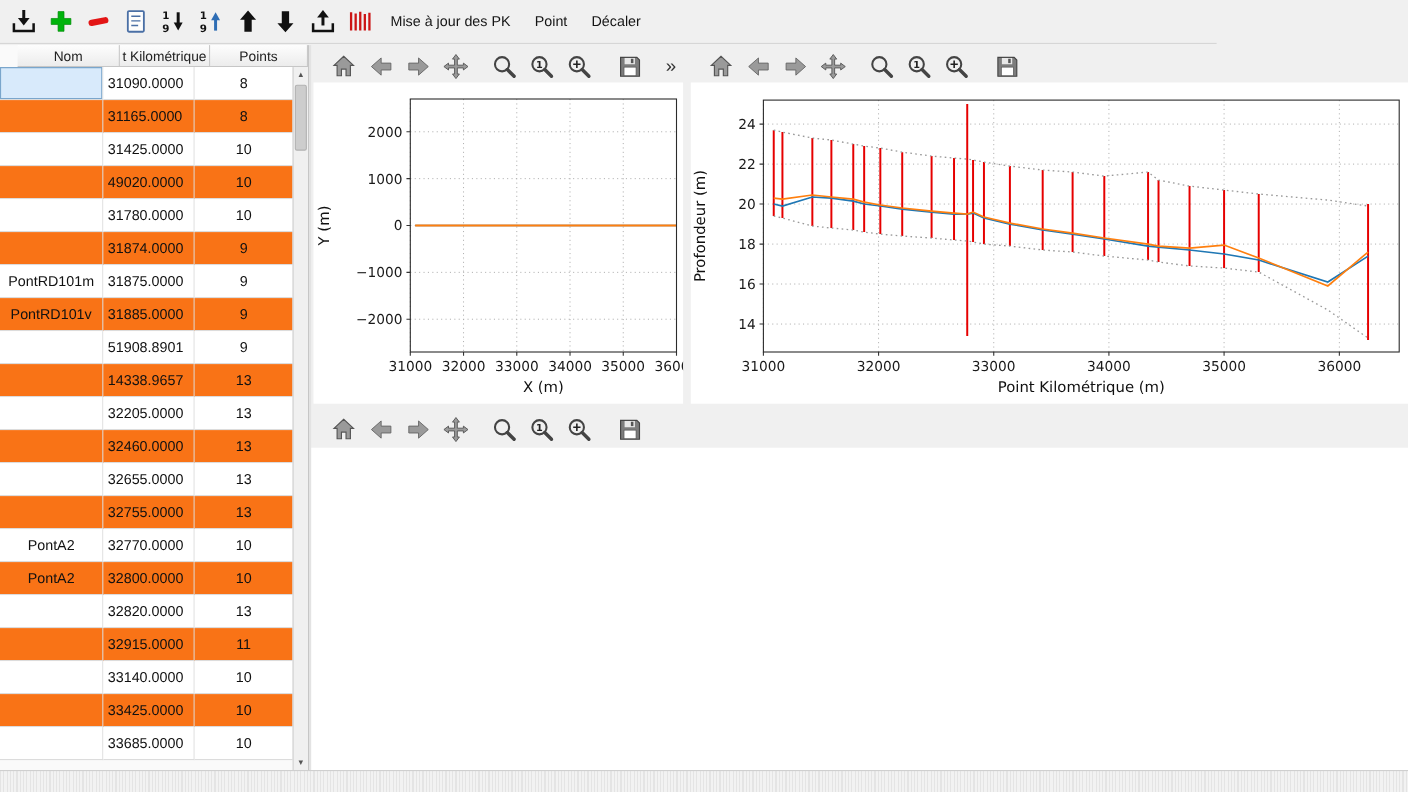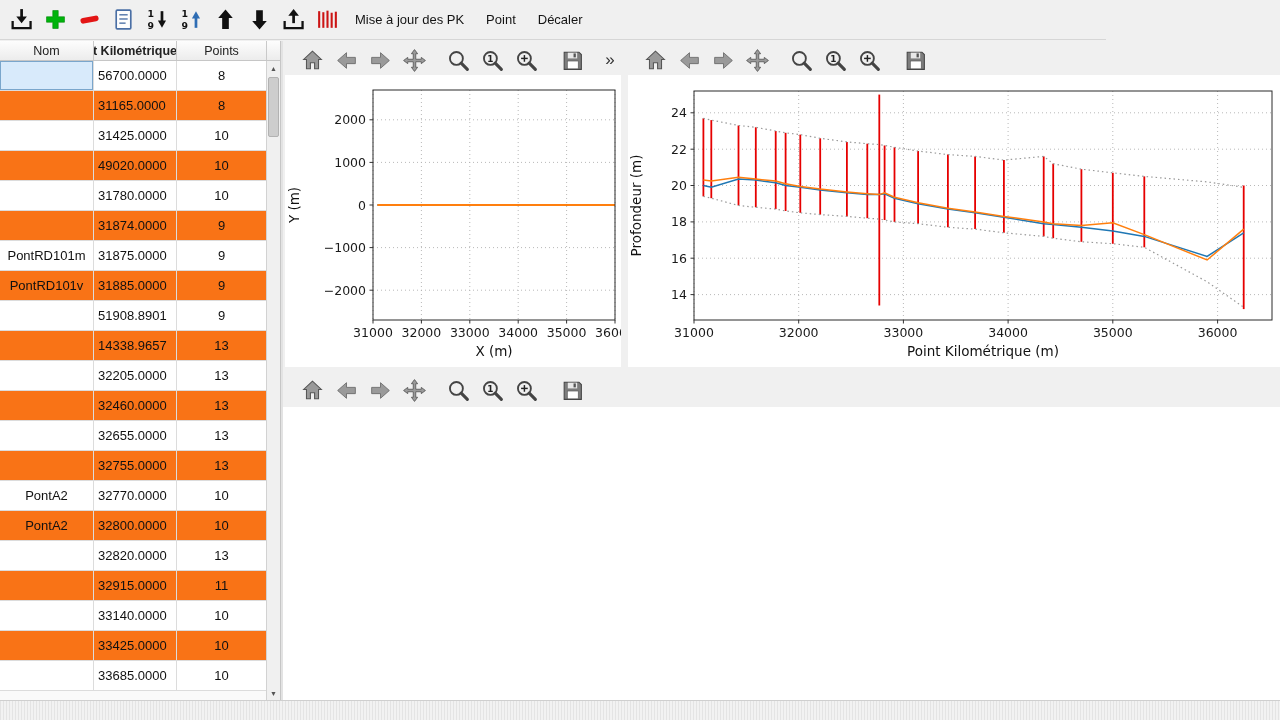--- a/index.html
+++ b/index.html
@@ -7,24 +7,24 @@
   body{font-family:"Liberation Sans",sans-serif;background:#f0f0f0;}
   .app{position:relative;width:1280px;height:720px;background:#f0f0f0;}
 
   
   .main-toolbar{position:absolute;left:0;top:0;width:1106px;height:40px;display:flex;align-items:center;gap:4px;padding:0 6px;background:#f0f0f0;border-bottom:1px solid #d6d6d6;}
   .tbtn{width:30px;height:32px;display:flex;align-items:center;justify-content:center;border-radius:3px;}
   .tbtn svg{width:25px;height:25px;}
   .tbtn-text{padding:5px 9px;font-size:13px;color:#141414;border-radius:3px;white-space:nowrap;}
 
   
-  .table-panel{position:absolute;left:0;top:41px;width:281px;height:659px;background:#fafafa;border-right:1px solid #c6c6c6;}
+  .table-panel{position:absolute;left:0;top:41px;width:281px;height:659px;background:#fafafa;border-right:1px solid #c6c6c6;padding-left:16px;}
   .thead{display:flex;height:20px;background:linear-gradient(#fdfdfd,#ececec);border-bottom:1px solid #c6c6c6;font-size:12.5px;color:#222;}
   .th{display:flex;align-items:center;justify-content:center;border-right:1px solid #c9c9c9;overflow:hidden;white-space:nowrap;}
-  .th-nom{width:94px;}.th-pk{width:83px;font-weight:bold;}.th-pts{width:90px;}.th-fill{flex:1;border-right:none;}
+  .th-nom{width:94px;}.th-pk{width:83px;}.th-pts{width:90px;}.th-fill{flex:1;border-right:none;}
   .tbody{position:absolute;left:0;top:20px;width:267px;height:639px;background:#fafafa;overflow:hidden;}
   .trow{display:flex;height:30px;font-size:13px;color:#111;}
   .tc{display:flex;align-items:center;background:#ffffff;border-right:1px solid #dcdcdc;border-bottom:1px solid #dcdcdc;overflow:hidden;white-space:nowrap;}
   .trow.alt .tc{background:#f97316;}
   .c-nom{width:94px;justify-content:center;}
   .c-pk{width:83px;justify-content:flex-start;padding-left:4px;}
   .c-pts{width:90px;justify-content:center;}
   .tc.sel{background:#d8eafb !important;box-shadow:inset 0 0 0 1px #7aa6cc;}
   .vscroll{position:absolute;right:0;top:20px;width:14px;height:639px;background:#f0f0f0;border-left:1px solid #d2d2d2;}
   .vs-btn{position:absolute;left:0;width:13px;height:14px;display:flex;align-items:center;justify-content:center;font-size:7px;color:#555;}
@@ -204,21 +204,21 @@
   <div class="table-panel">
     <div class="thead">
       <div class="th th-nom">Nom</div>
       <div class="th th-pk">t Kilométrique</div>
       <div class="th th-pts">Points</div>
       <div class="th th-fill"></div>
     </div>
     <div class="tbody">
         <div class="trow">
           <div class="tc c-nom sel"></div>
-          <div class="tc c-pk">56700.0000</div>
+          <div class="tc c-pk">31090.0000</div>
           <div class="tc c-pts">8</div>
         </div>
         <div class="trow alt">
           <div class="tc c-nom"></div>
           <div class="tc c-pk">31165.0000</div>
           <div class="tc c-pts">8</div>
         </div>
         <div class="trow">
           <div class="tc c-nom"></div>
           <div class="tc c-pk">31425.0000</div>

